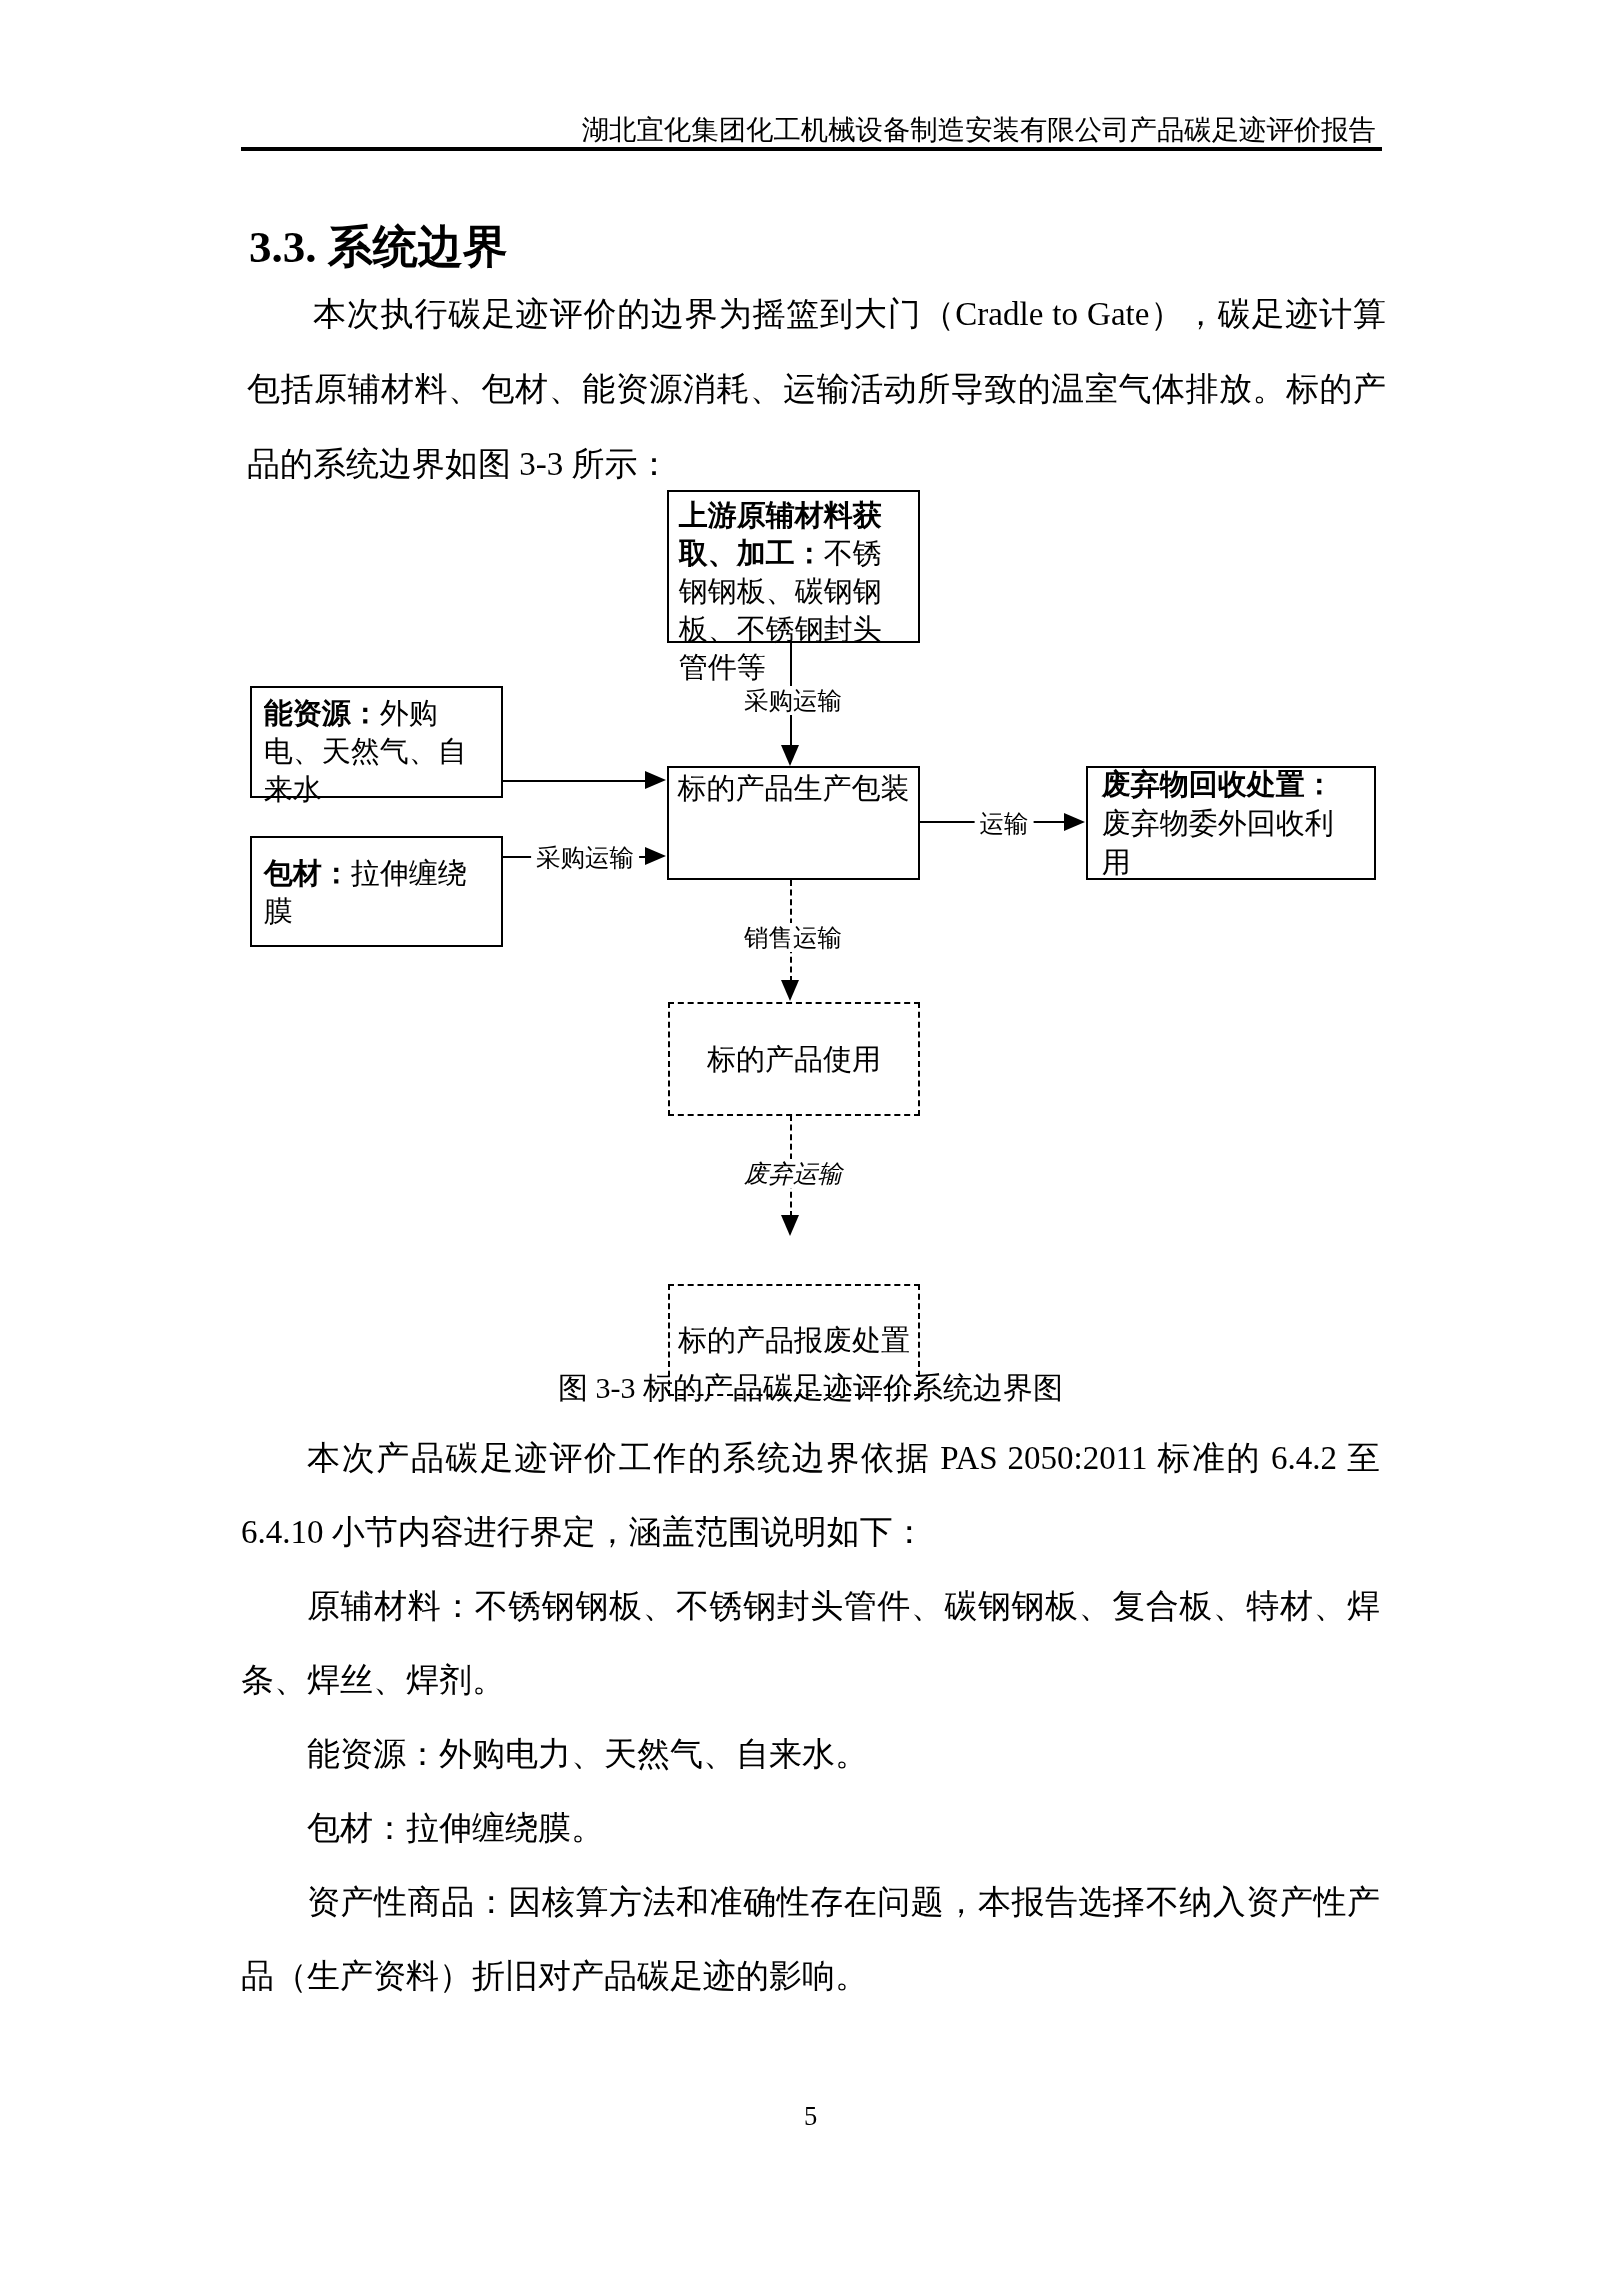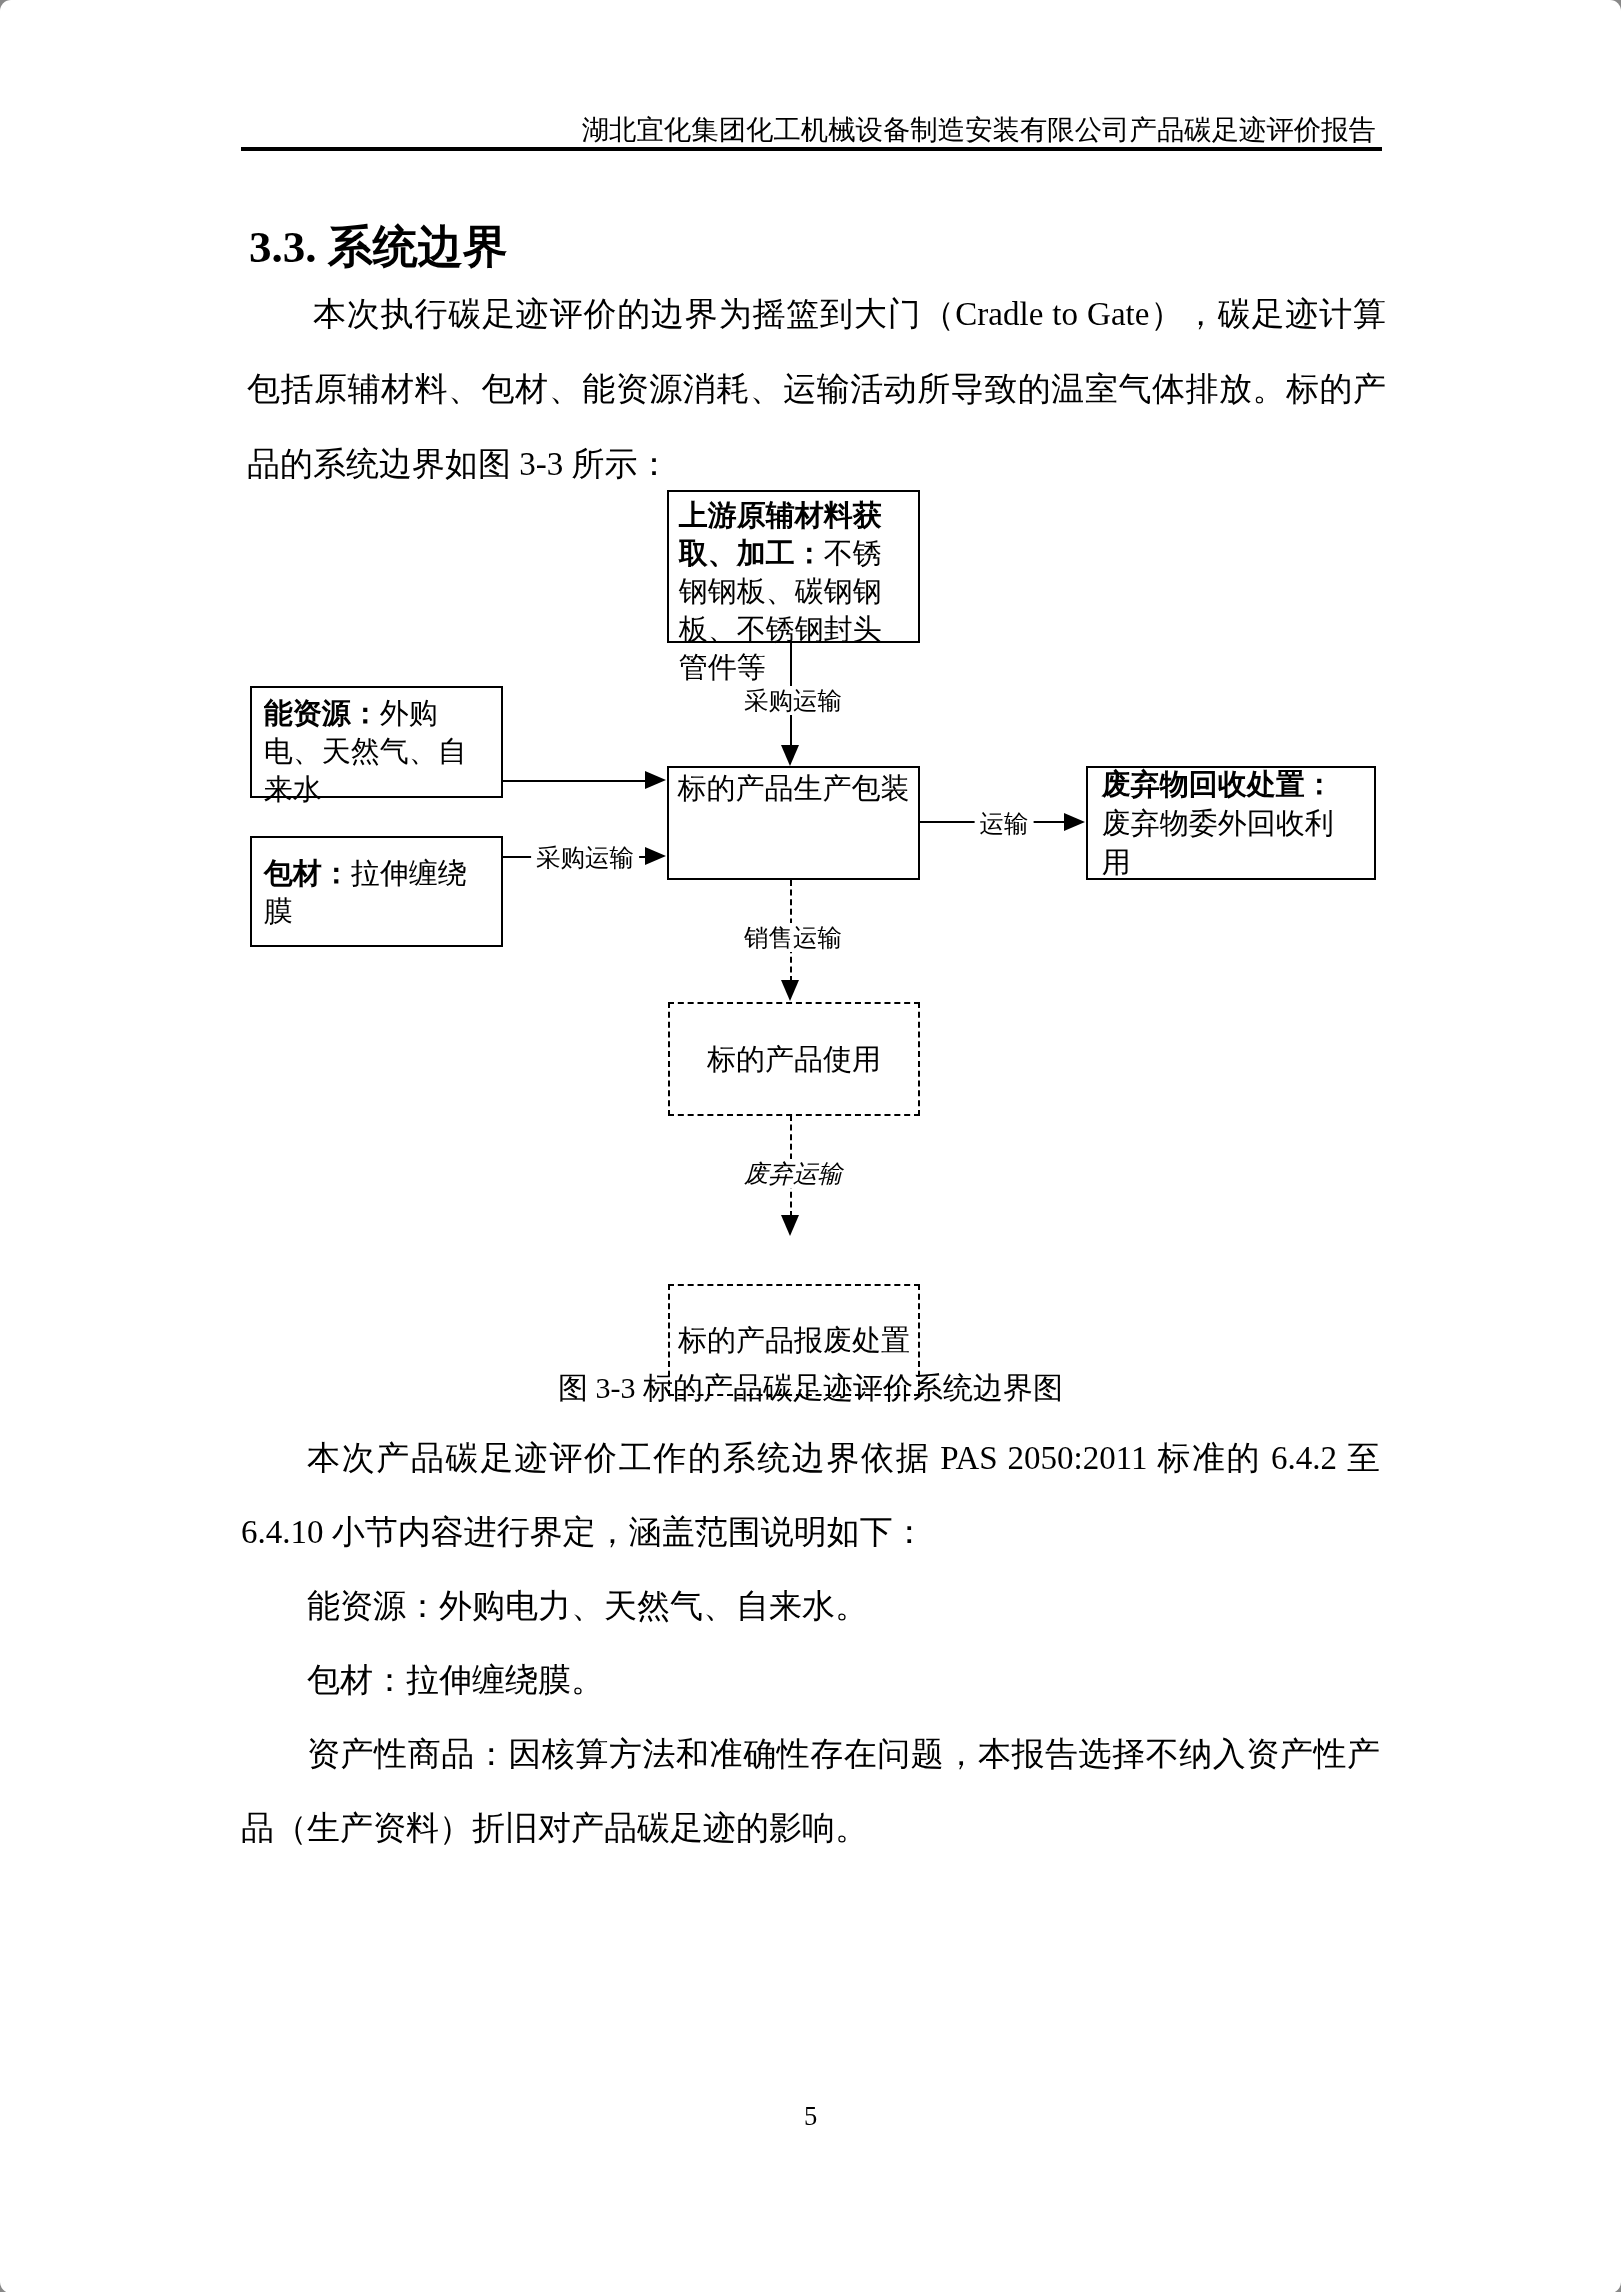--- a/index.html
+++ b/index.html
@@ -4,21 +4,20 @@
 <style>
   html,body{margin:0;padding:0;background:#888;}
   .page{
     position:relative;
     width:1621px;height:2293px;
     background:#ffffff;
     color:#000;
     font-family:"Liberation Serif","DejaVu Serif",serif;
     overflow:hidden;
     margin:0 auto;
-    border-radius:11px;
   }
   
   .header-text{
     position:absolute;
     top:112px;right:245px;
     font-size:27.4px;
     white-space:nowrap;
   }
   .header-rule{
     position:absolute;
@@ -186,20 +185,21 @@
   <span class="arrow-label lbl-sales">销售运输</span>
 
   <div class="vline-dashed l-disposal"></div>
   <div class="arrow-down ah-disposal"></div>
   <span class="arrow-label lbl-disposal">废弃运输</span>
 
   <div class="caption">图 3-3 标的产品碳足迹评价系统边界图</div>
 
   <div class="body-block">
     <p>本次产品碳足迹评价工作的系统边界依据 PAS 2050:2011 标准的 6.4.2 至 6.4.10 小节内容进行界定，涵盖范围说明如下：</p>
+    <p>原辅材料：不锈钢钢板、不锈钢封头管件、碳钢钢板、复合板、特材、焊条、焊丝、焊剂。</p>
     <p>能资源：外购电力、天然气、自来水。</p>
     <p>包材：拉伸缠绕膜。</p>
     <p>资产性商品：因核算方法和准确性存在问题，本报告选择不纳入资产性产品（生产资料）折旧对产品碳足迹的影响。</p>
   </div>
 
   <div class="page-number">5</div>
 
 </div>
 
 

